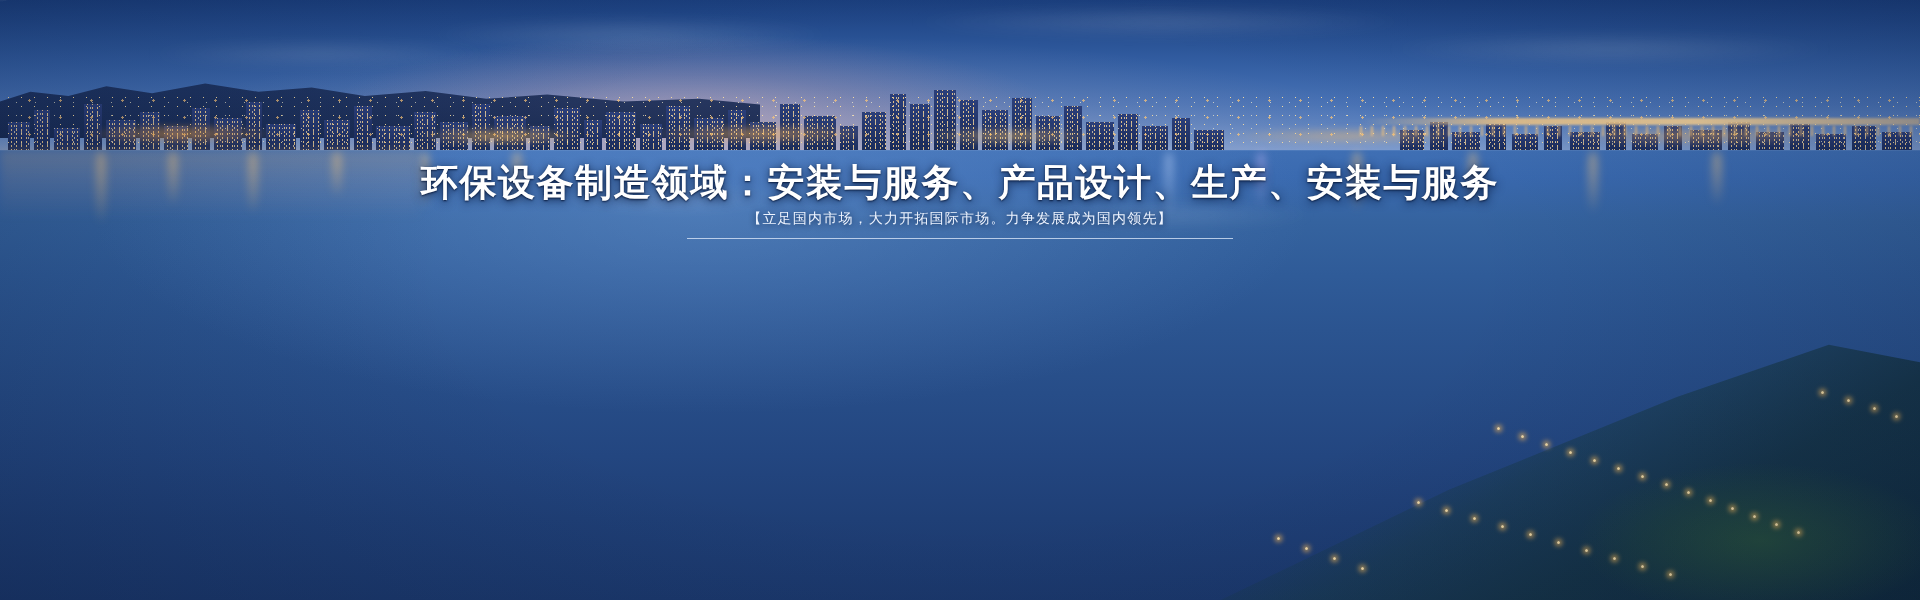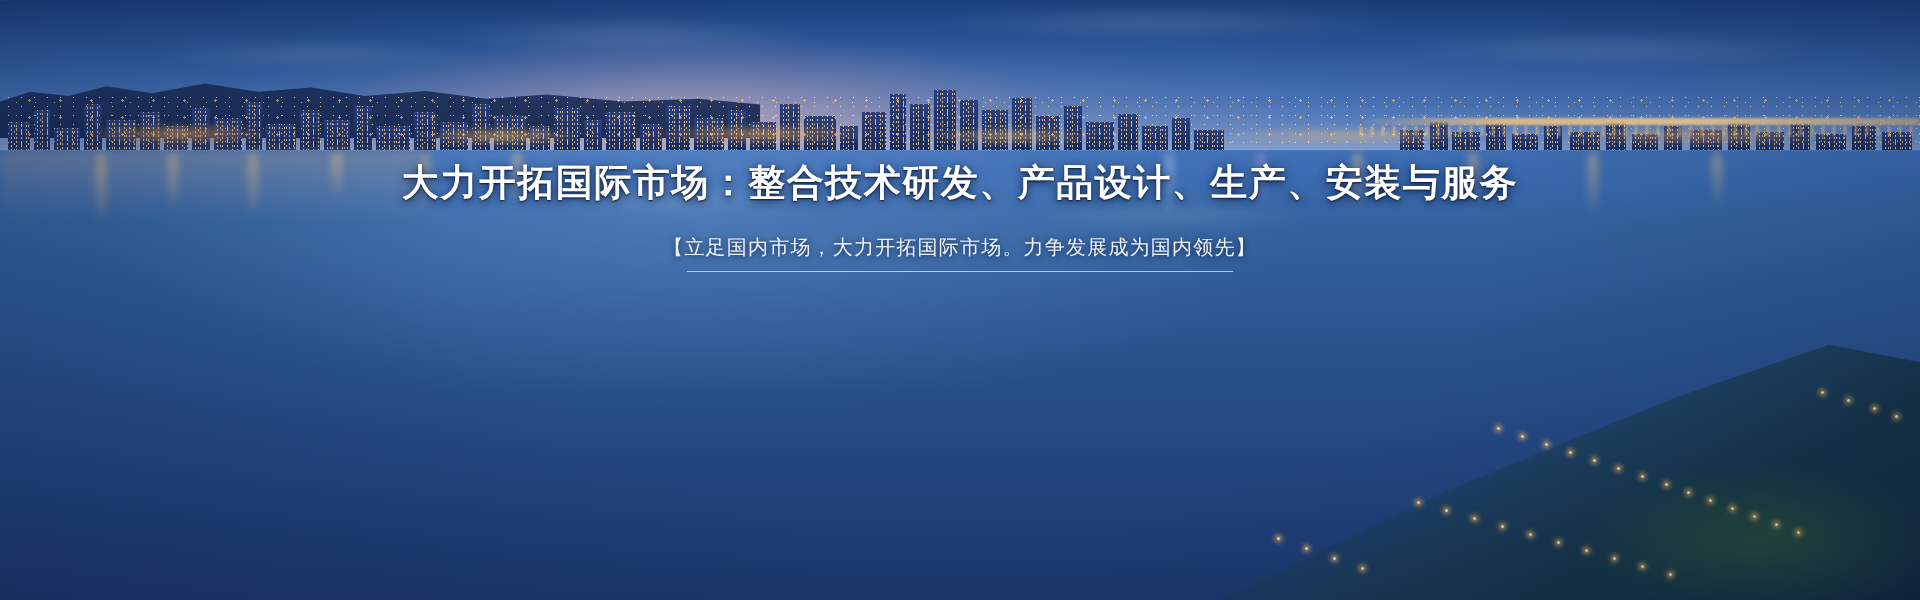--- a/index.html
+++ b/index.html
@@ -142,21 +142,21 @@
     position:absolute; left:0; top:0; width:1920px; height:600px;
     display:flex; flex-direction:column; align-items:center;
     padding-top:160px; text-align:center;
   }
   .hero-title {
     font-size:37px; font-weight:bold; color:#ffffff; letter-spacing:1.5px;
     line-height:1.25; white-space:nowrap;
     text-shadow:0 2px 10px rgba(6,22,56,.85), 0 1px 2px rgba(6,22,56,.9);
   }
   .hero-sub-cn {
-    margin-top:28px; font-size:20px; color:#eef4ff; letter-spacing:1.2px;
+    margin-top:4px; font-size:14px; color:#eef4ff; letter-spacing:1.2px;
     font-weight:400; white-space:nowrap;
     text-shadow:0 1px 6px rgba(6,22,56,.8);
   }
   .divider {
     margin-top:10px; width:546px; height:1px;
     background:rgba(226,236,252,.75);
   }
   .hero-sub-en {
     margin-top:12px; font-size:15.5px; color:#e8f0ff; letter-spacing:.9px;
     font-weight:400; white-space:nowrap;
@@ -310,21 +310,21 @@
       <i style="right:640px;bottom:60px;"></i>
         <i style="right:612px;bottom:50px;"></i>
       <i style="right:584px;bottom:40px;"></i>
         <i style="right:556px;bottom:30px;"></i>
     </div>
 
     <div class="vignette"></div>
   </div>
 
   <div class="hero-copy">
-    <h1 class="hero-title">大力开拓国际市场：整合技术研发、产品设计、生产、安装与服务</h1>
+    <h1 class="hero-title">环保设备制造领域：安装与服务、产品设计、生产、安装与服务</h1>
 
     <p class="hero-sub-cn">【立足国内市场，大力开拓国际市场。力争发展成为国内领先】</p>
 
     <div class="divider"></div>
 
   </div>
 
 </div>
 
 </body></html>

